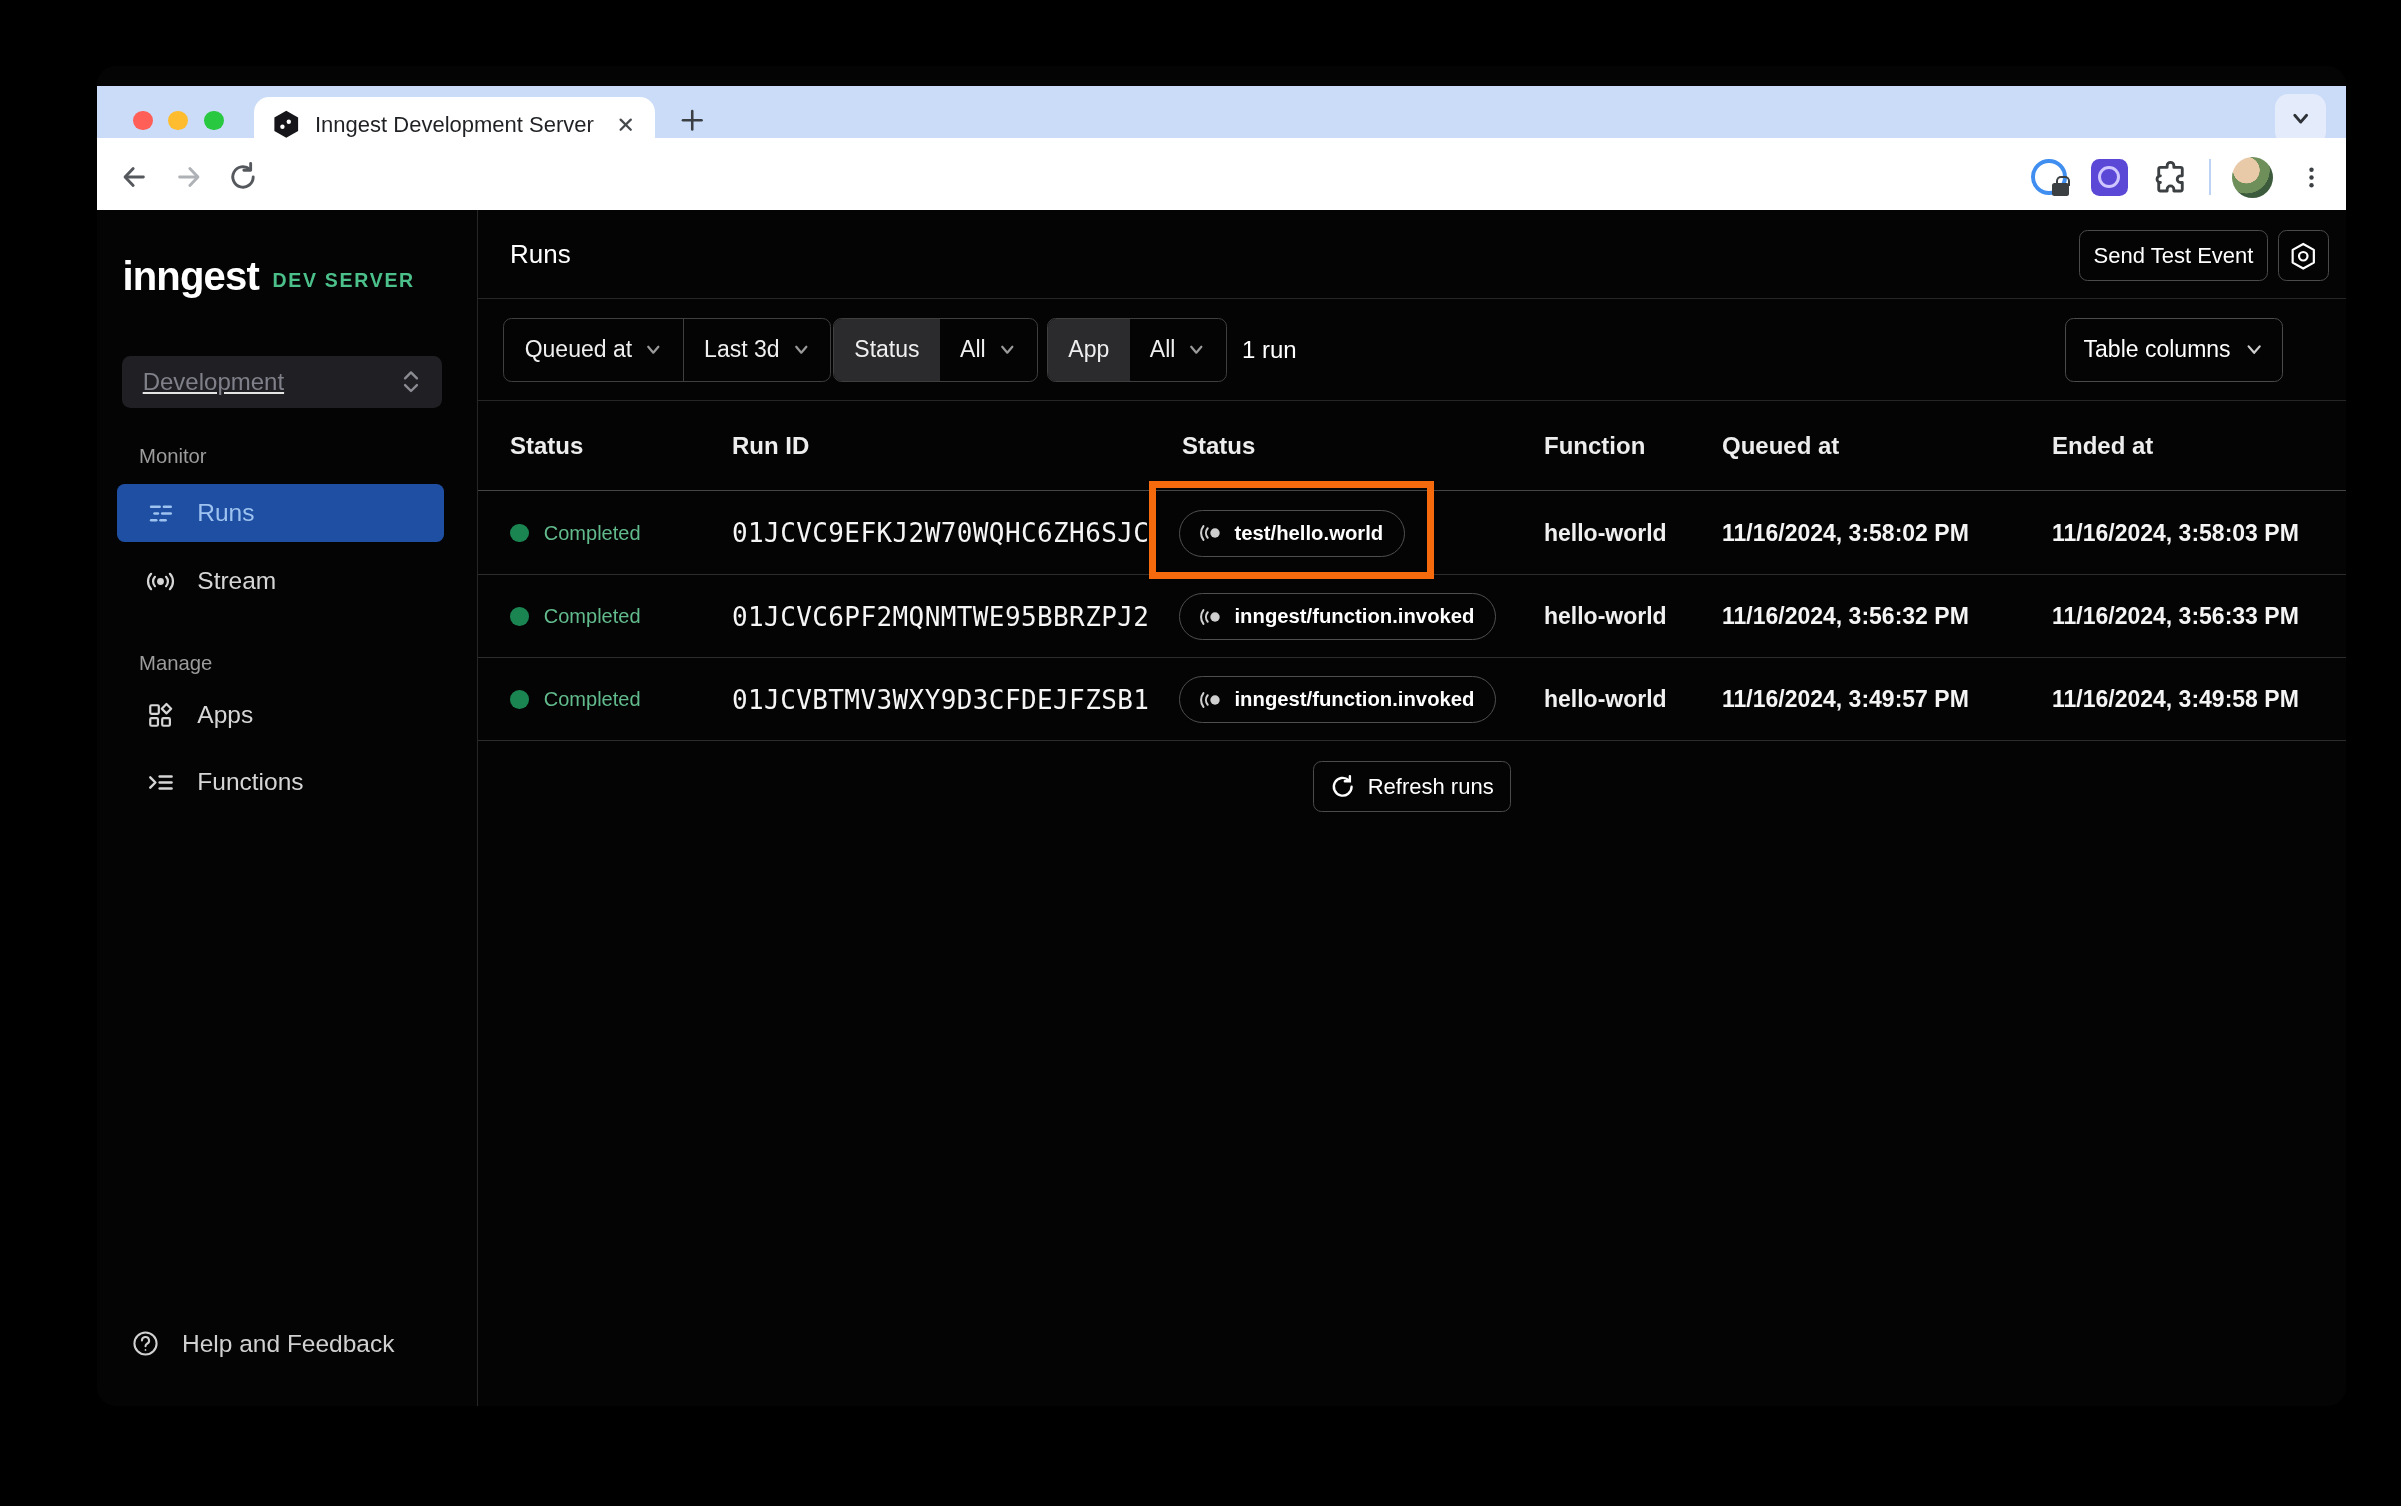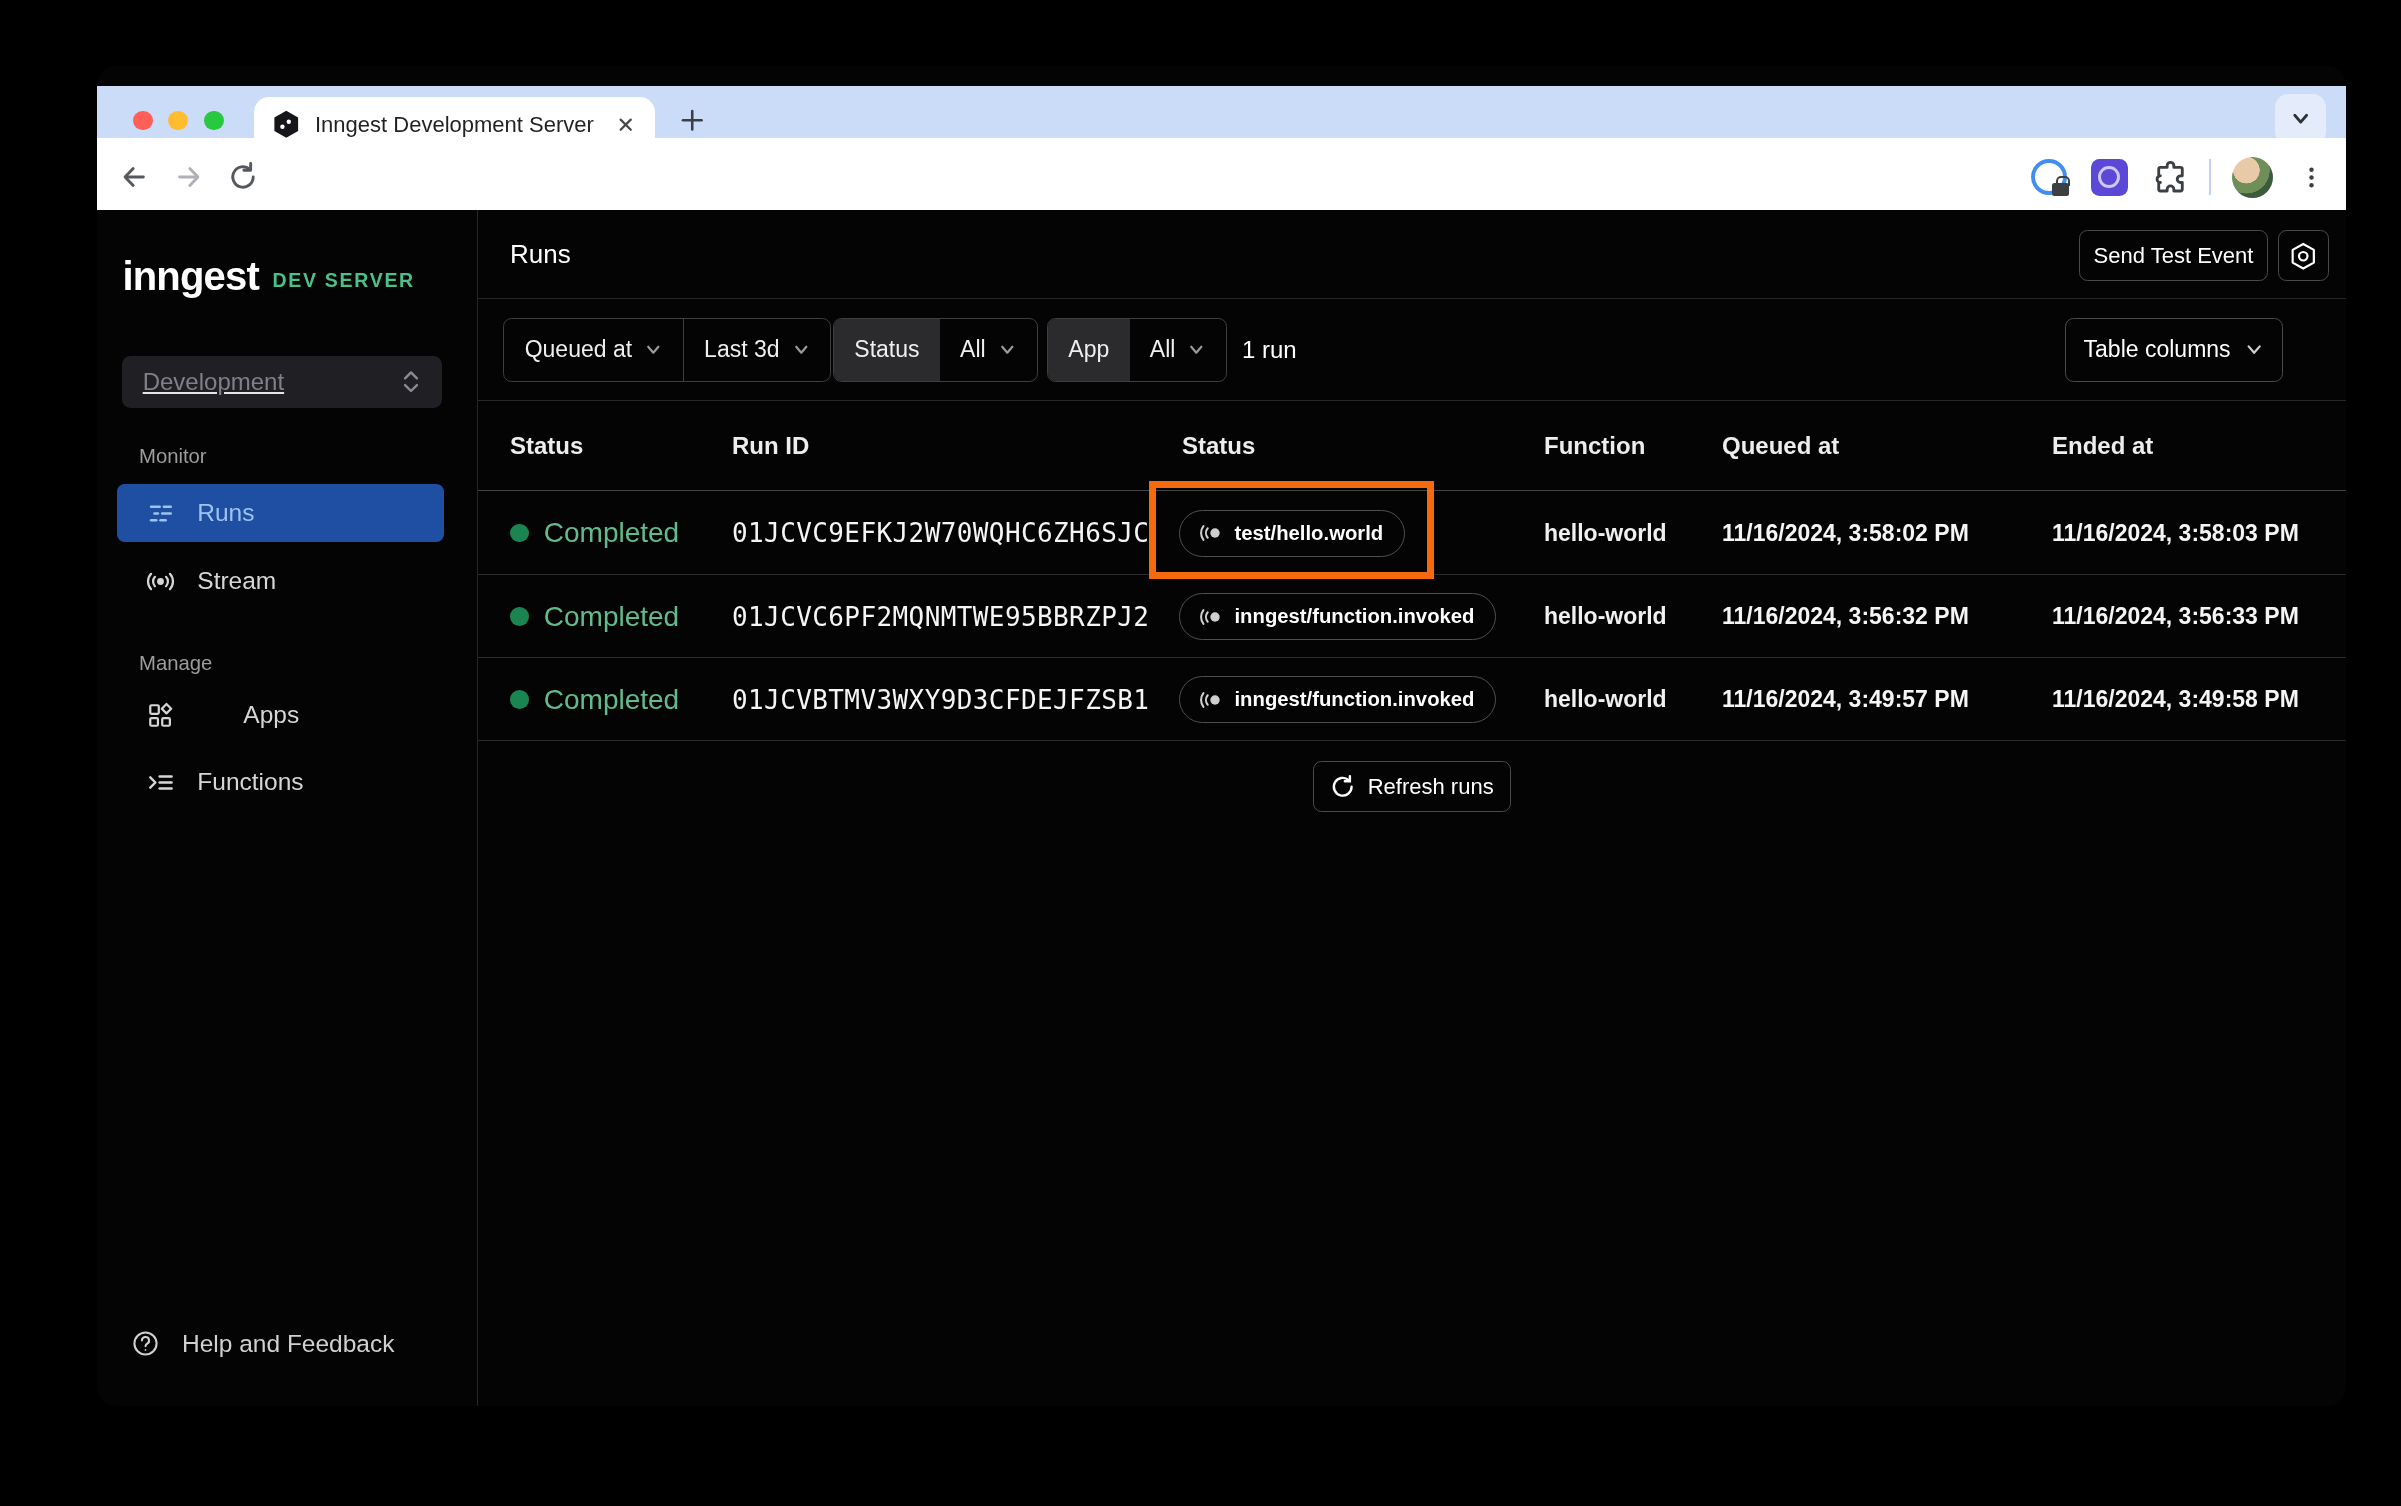--- a/index.html
+++ b/index.html
@@ -84,21 +84,21 @@
   .cols-btn .chev { width:20.3px; height:20.3px; margin-left:13.5px; color:#cfcfcf; }
 
   .thead { position:relative; height:90px; border-bottom:0.8px solid #454545; }
   .th { position:absolute; top:0; line-height:90px; font-size:24px; font-weight:bold; color:#ededed; }
   .c-status { left:32px; } .c-runid { left:254px; } .c-trigger { left:704px; }
   .c-fn { left:1066px; } .c-q { left:1244px; } .c-e { left:1574px; }
 
   .trow { position:relative; height:84px; border-bottom:0.8px solid #2c2c2c; }
   .cell { position:absolute; top:0; height:84px; display:flex; align-items:center; }
   .dot { width:18.6px; height:18.6px; border-radius:50%; background:#1b8552; margin-right:15.2px; }
-  .completed { font-size:28px; color:#62bb8d; }
+  .completed { font-size:20px; color:#62bb8d; }
   .runid { font-family:"DejaVu Sans Mono",monospace; font-size:26px; color:#f5f5f5; letter-spacing:0.4px; }
   .pill { display:flex; align-items:center; height:47px; padding:0 20.3px; border:0.8px solid #4f4f4f;
           border-radius:24px; font-size:20.3px; font-weight:600; color:#fff; white-space:nowrap; }
   .pill svg { width:24px; height:24px; margin-right:10.2px; color:#cfcfcf; }
   .fnname { font-size:23px; font-weight:600; color:#f0f0f0; }
   .tstamp { font-size:23px; font-weight:600; color:#f5f5f5; }
   .cell.tg { left:701px; } .cell.st { left:32px; } .cell.ri { left:254px; }
   .cell.fn { left:1066px; } .cell.qa { left:1244px; } .cell.ea { left:1574px; }
 
   .orange-box { position:absolute; left:671px; top:271px; width:285px; height:98px;
@@ -214,21 +214,21 @@
           <path d="M10.5 11.5 a8 8 0 0 0 0 11"></path>
             <path d="M6 8 a13 13 0 0 0 0 18"></path>
           <path d="M23.5 11.5 a8 8 0 0 1 0 11"></path>
             <path d="M28 8 a13 13 0 0 1 0 18"></path>
         </svg>
         <span class="slabel">Stream</span>
       </div>
 
       <span class="section-label" style="top:442px;">Manage</span>
 
-      <div class="side-item" style="top:476px;gap:46px;">
+      <div class="side-item" style="top:476px;">
         <svg class="sicon" viewBox="0 0 34 34" fill="none" stroke="currentColor" stroke-width="2.6" stroke-linejoin="round">
           <rect x="5" y="5" width="10" height="10" rx="1.5"></rect>
           <path d="M24 3.5 L29.5 9 L24 14.5 L18.5 9 Z"></path>
           <rect x="5" y="20" width="9" height="9" rx="1.5"></rect>
           <rect x="19" y="20" width="9" height="9" rx="1.5"></rect>
         </svg>
         <span class="slabel">Apps</span>
       </div>
 
       <div class="side-item" style="top:543px;">

